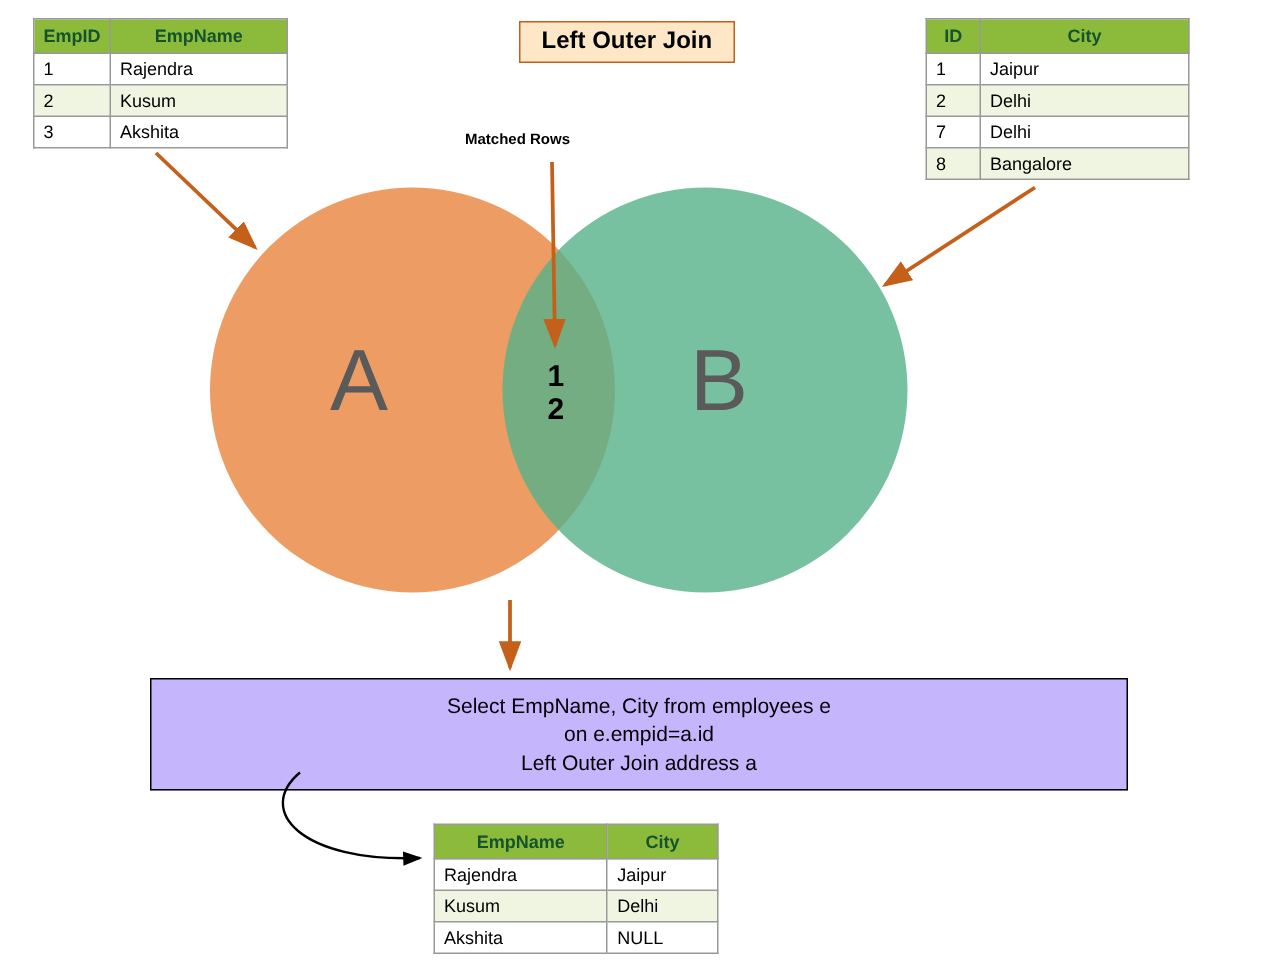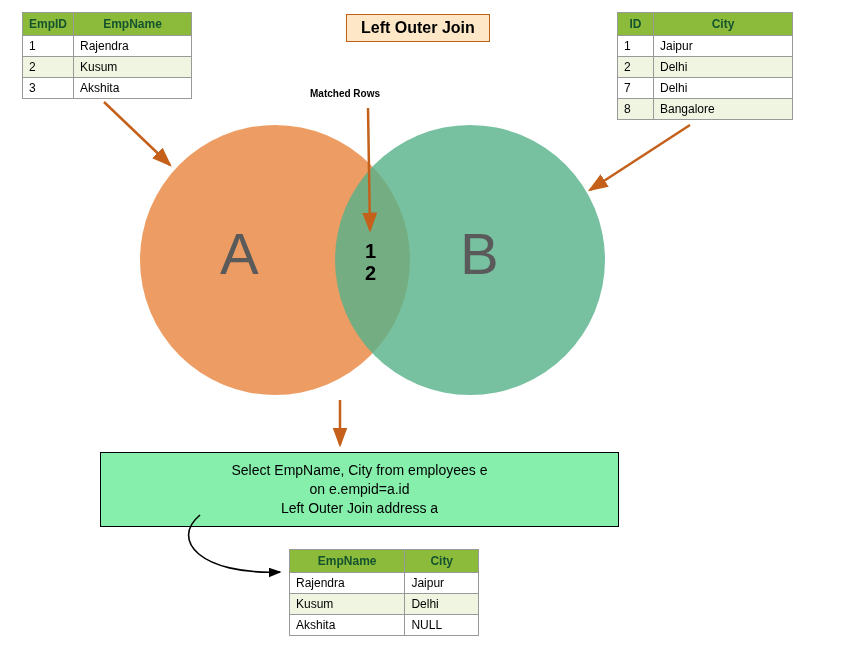--- a/index.html
+++ b/index.html
@@ -84,27 +84,27 @@
     font-size: 20px;
     font-weight: bold;
     line-height: 1.1;
     text-align: center;
   }
 
   .sql-box {
     position: absolute;
     left: 100px;
     top: 452px;
-    width: 519px;
+    width: 652px;
     border: 1px solid #000;
     padding: 8px 10px;
     text-align: center;
     font-size: 14px;
     line-height: 1.35;
-    background: #86efac;
+    background: #c4b5fd;
   }
 
   svg.overlay {
     position: absolute;
     left: 0; top: 0;
     width: 843px; height: 651px;
     pointer-events: none;
   }
 </style>
 </head>

